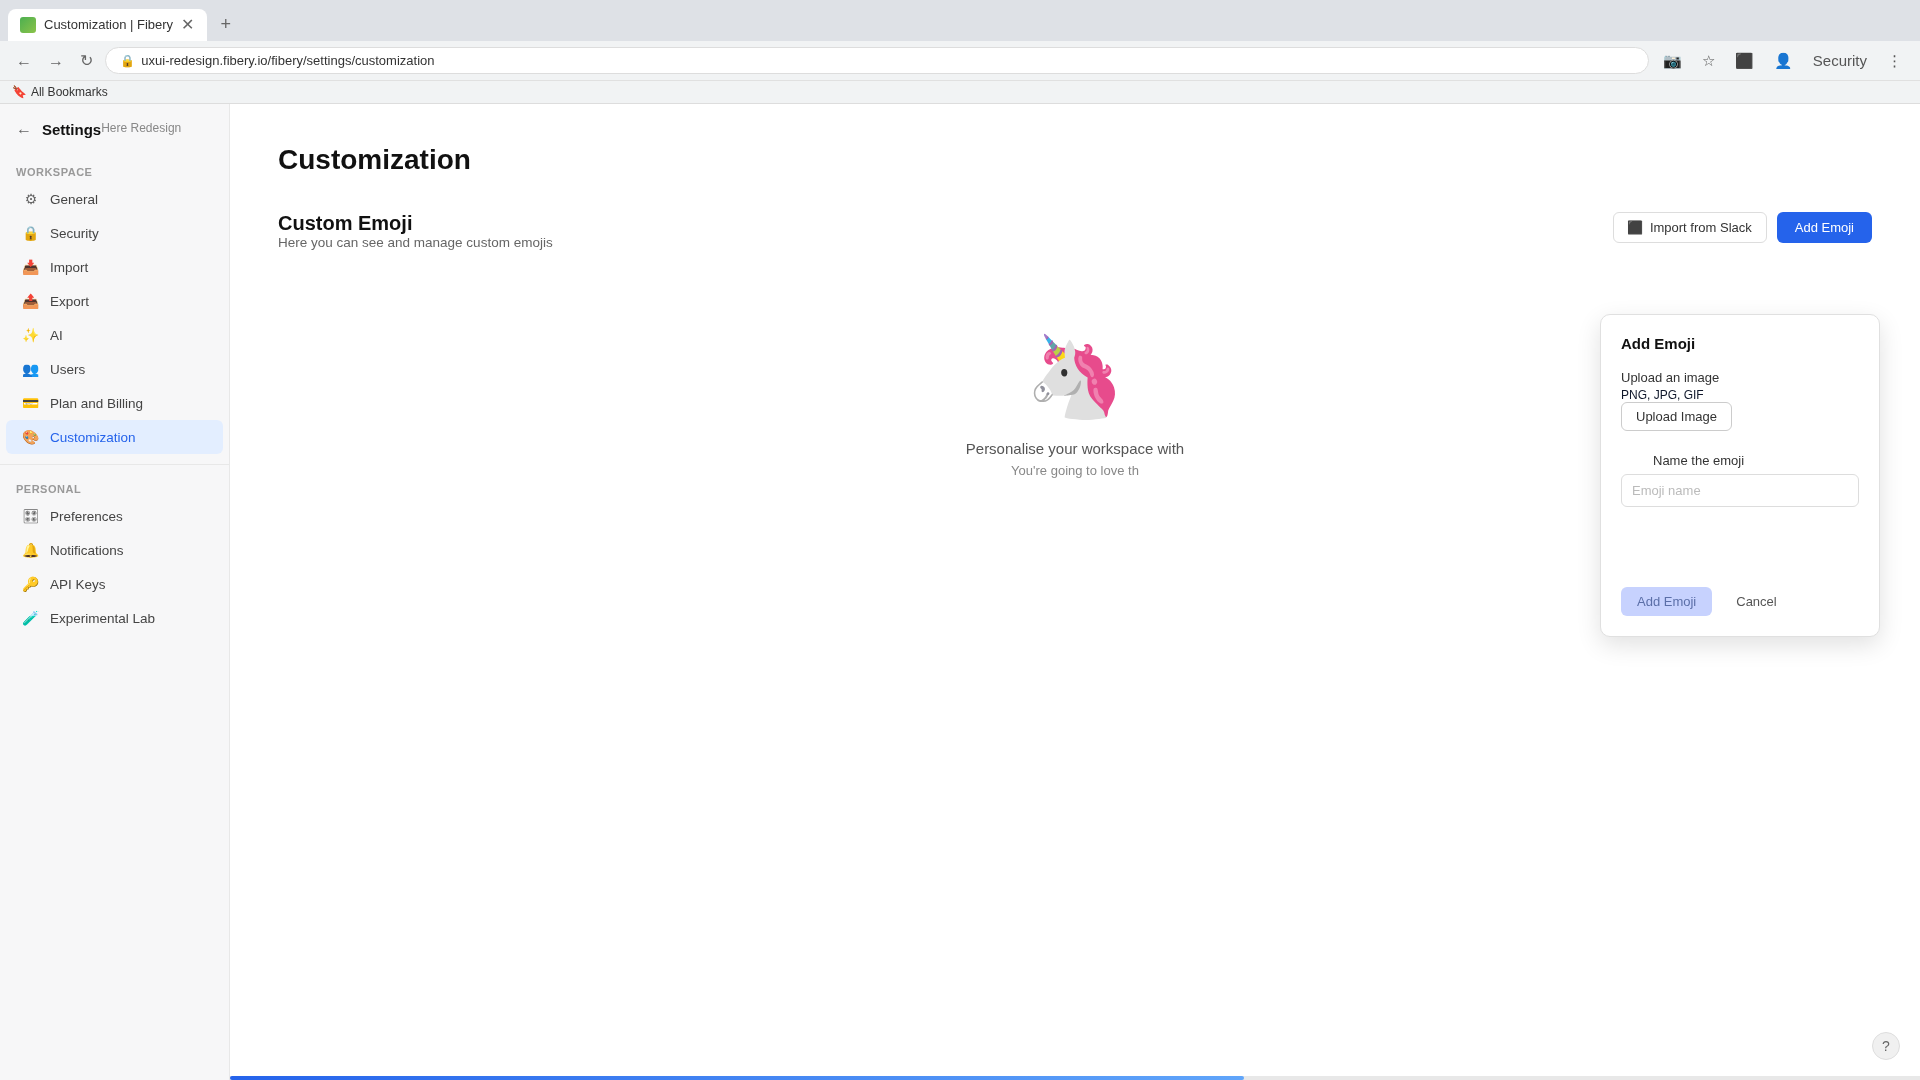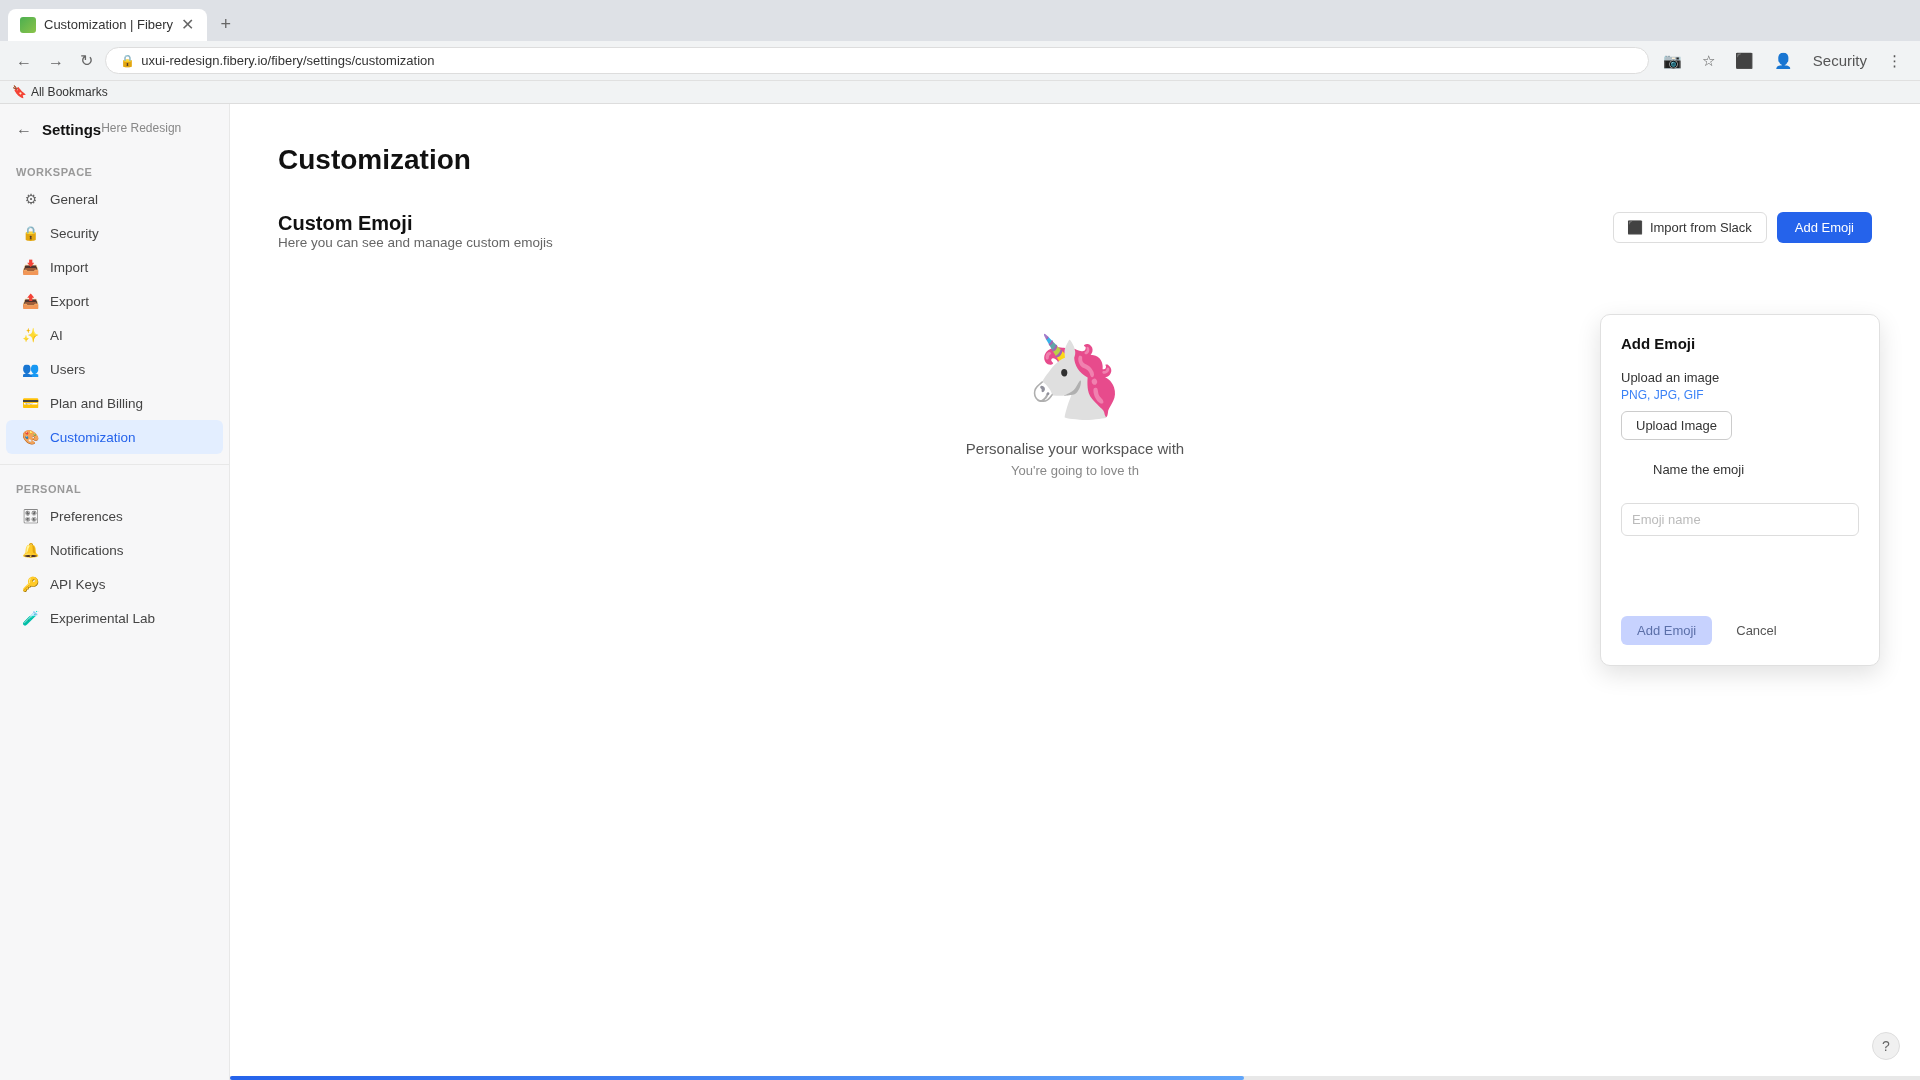--- a/index.html
+++ b/index.html
@@ -56,24 +56,24 @@
     
     .empty-state { display: flex; flex-direction: column; align-items: center; justify-content: center; padding: 60px 20px; }
     .unicorn-emoji { font-size: 80px; margin-bottom: 16px; }
     .empty-state-title { font-size: 15px; color: #555; margin-bottom: 6px; }
     .empty-state-sub { font-size: 13px; color: #888; }
 
     
     .add-emoji-panel { position: absolute; top: 210px; right: 40px; width: 280px; background: #fff; border: 1px solid #e0e0e0; border-radius: 10px; box-shadow: 0 8px 24px rgba(0,0,0,0.12); padding: 20px; z-index: 100; }
     .panel-title { font-size: 15px; font-weight: 600; color: #111; margin-bottom: 18px; }
     .upload-label { font-size: 13px; font-weight: 500; color: #333; margin-bottom: 3px; }
-    .upload-hint { font-size: 12px; color: #3b82f6; margin-bottom: 9px; }
+    .upload-hint { font-size: 12px; color: #0f172a; margin-bottom: 0; }
     .upload-image-btn { padding: 6px 14px; border: 1px solid #ccc; border-radius: 6px; background: #fff; font-size: 13px; color: #333; cursor: pointer; display: inline-block; margin-bottom: 22px; }
     .name-label { font-size: 13px; font-weight: 500; color: #333; margin-bottom: 6px; margin-left: 32px; }
-    .emoji-name-input { width: 100%; padding: 8px 10px; border: 1px solid #ddd; border-radius: 6px; font-size: 13px; color: #333; outline: none; margin-bottom: 80px; margin-top: 20px; }
+    .emoji-name-input { width: 100%; padding: 8px 10px; border: 1px solid #ddd; border-radius: 6px; font-size: 13px; color: #333; outline: none; margin-bottom: 80px; }
     .emoji-name-input::placeholder { color: #bbb; }
     .panel-footer { display: flex; align-items: center; gap: 10px; }
     .panel-add-btn { padding: 7px 16px; background: #c7d2fe; color: #5b6fa8; border: none; border-radius: 6px; font-size: 13px; font-weight: 500; cursor: pointer; }
     .panel-cancel-btn { padding: 7px 14px; background: none; border: none; font-size: 13px; color: #555; cursor: pointer; }
 
     .help-btn { position: fixed; bottom: 20px; right: 20px; width: 28px; height: 28px; border-radius: 50%; background: #f0f0f0; border: 1px solid #ddd; display: flex; align-items: center; justify-content: center; font-size: 14px; color: #666; cursor: pointer; }
 
     .divider { height: 1px; background: #e8e8e8; margin: 10px 0; }
 
     

